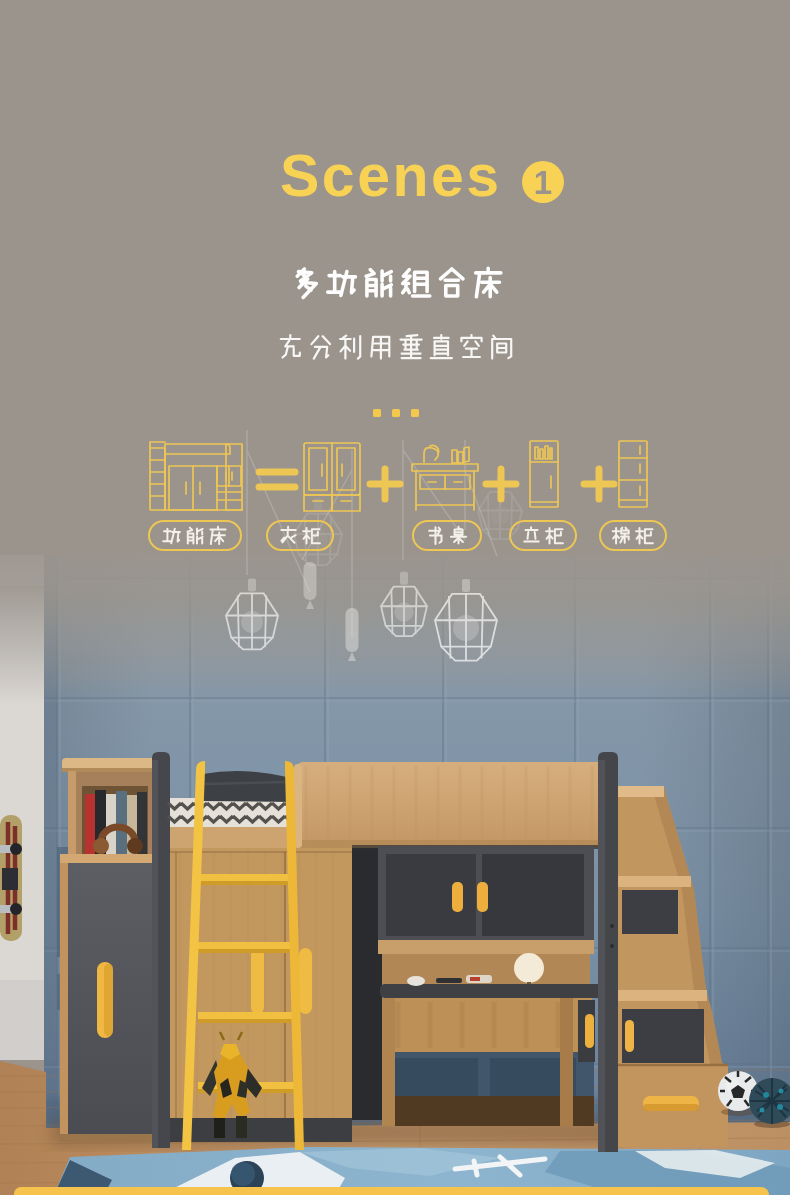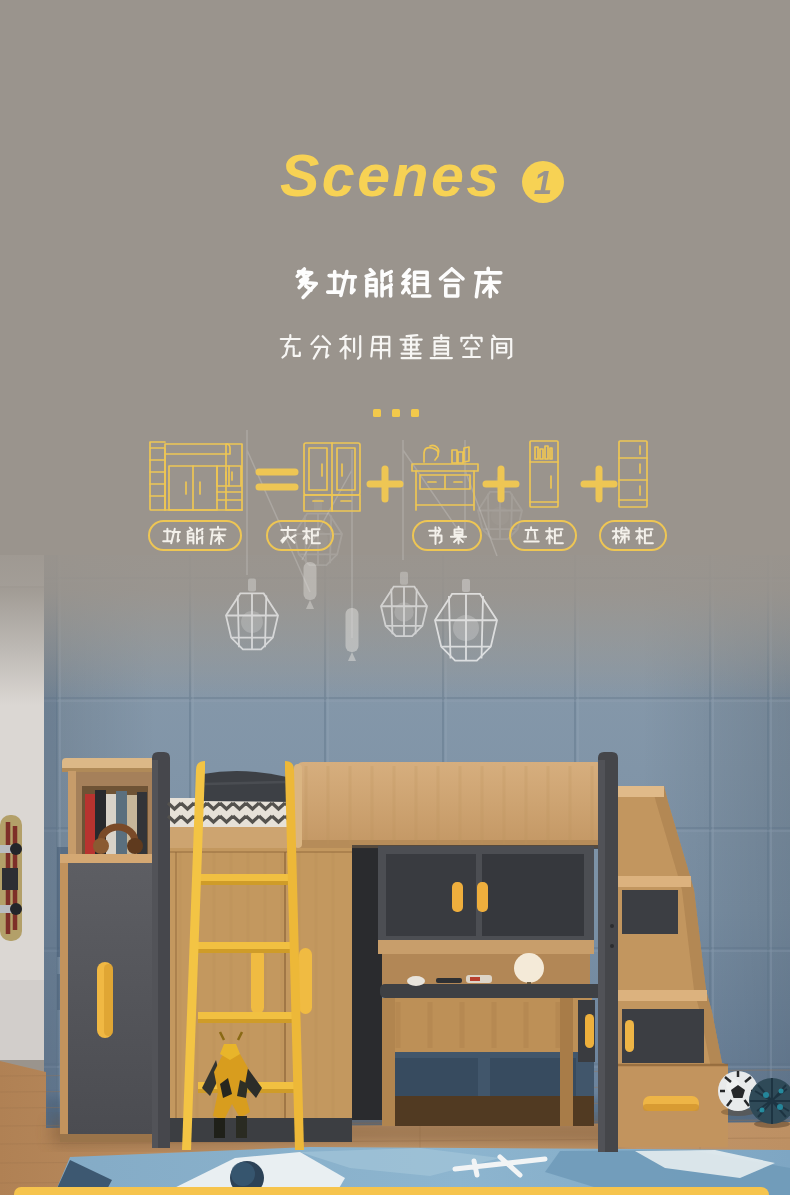--- a/index.html
+++ b/index.html
@@ -1,14 +1,14 @@
 <!DOCTYPE html>
 <html><head><meta charset="utf-8"><style>
 html,body{margin:0;padding:0;background:#9a948d;}
-#page{position:relative;width:790px;height:1195px;overflow:hidden;font-style:italic;}
+#page{position:relative;width:790px;height:1195px;overflow:hidden;}
 </style></head><body>
 <div id="page">
 <svg width="790" height="1195" viewBox="0 0 790 1195">
 <defs>
 <linearGradient id="wallg" x1="0" y1="555" x2="0" y2="1128" gradientUnits="userSpaceOnUse">
  <stop offset="0" stop-color="#98a0a5"></stop>
           <stop offset="0.25" stop-color="#8497a9"></stop>
  <stop offset="0.62" stop-color="#7b91a6"></stop>
           <stop offset="1" stop-color="#68809a"></stop>
 </linearGradient>

